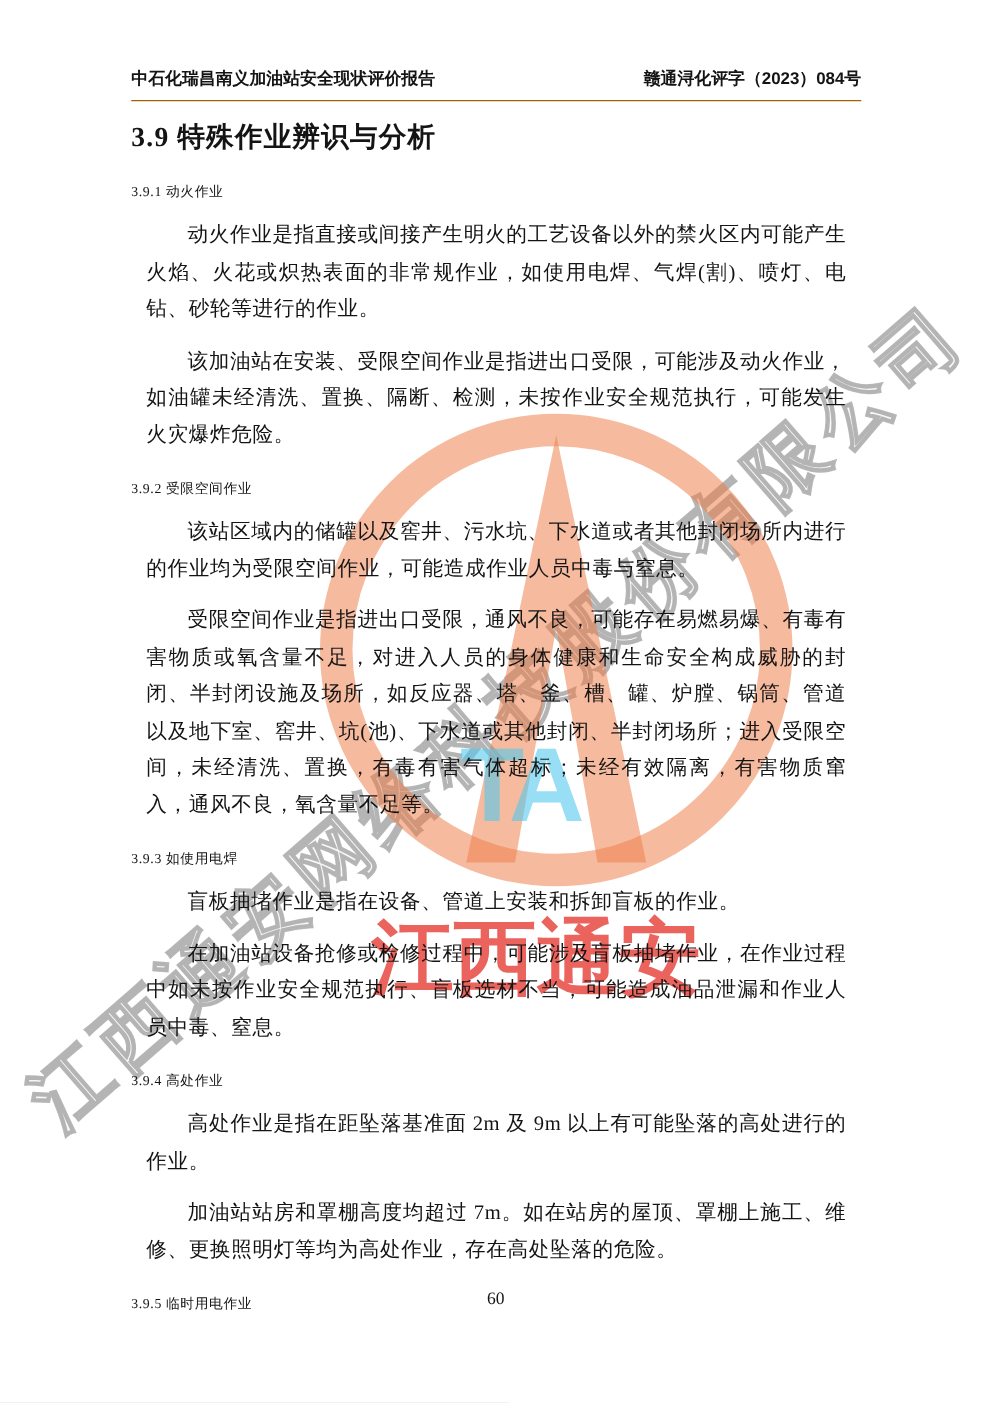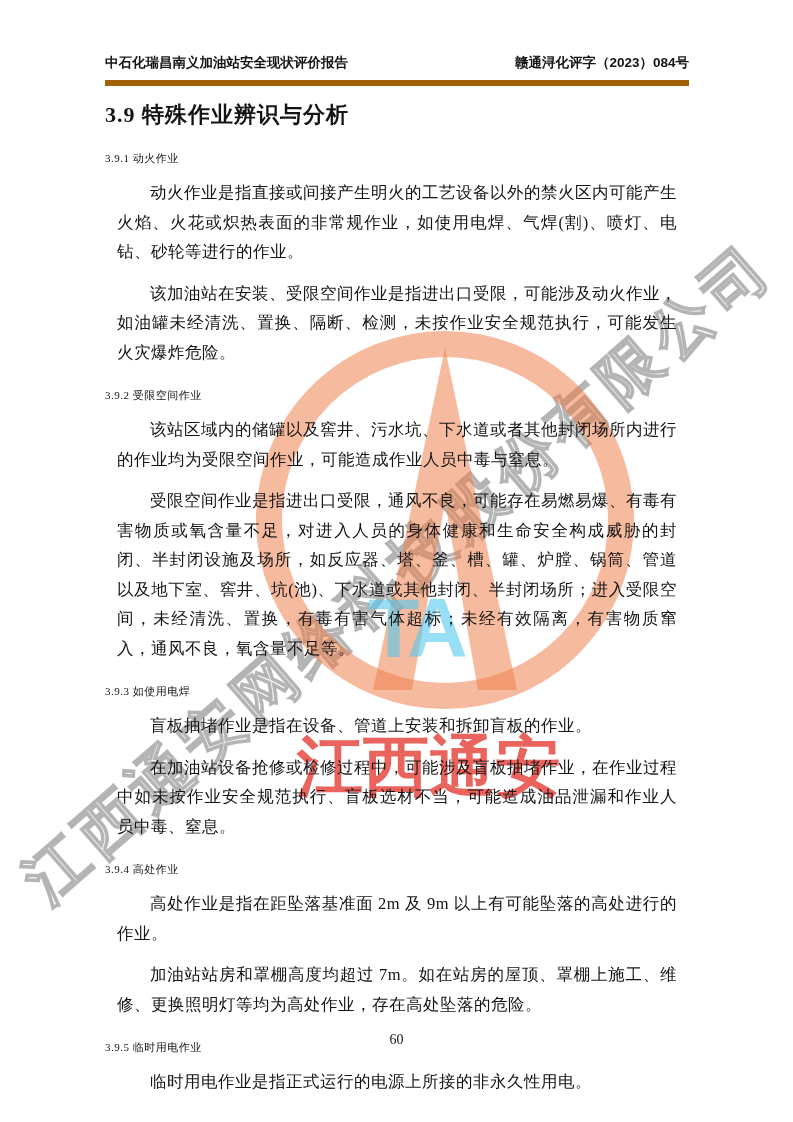--- a/index.html
+++ b/index.html
@@ -42,21 +42,21 @@
 
   
   .content {
     position:absolute; left:105px; top:54px; width:584px; z-index:2;
   }
   .doc-header {
     display:flex; justify-content:space-between; align-items:flex-end;
     font-family:"Liberation Sans", sans-serif;
     font-weight:bold; font-size:13.5px;
     padding-bottom:8px;
-    border-bottom:6px solid #a16207;
+    border-bottom:1px solid #a16207;
   }
   .doc-body { margin-top:14px; }
   .doc-body h2 {
     font-size:22px; font-weight:bold; margin:4px 0 12px;
     letter-spacing:1px;
   }
   .doc-body h3 {
     font-size:11px; font-weight:normal; margin:21px 0 7px;
     letter-spacing:0.5px;
   }
@@ -102,21 +102,20 @@
         <h3>3.9.2 受限空间作业</h3>
         <p>该站区域内的储罐以及窖井、污水坑、下水道或者其他封闭场所内进行的作业均为受限空间作业，可能造成作业人员中毒与窒息。</p>
         <p>受限空间作业是指进出口受限，通风不良，可能存在易燃易爆、有毒有害物质或氧含量不足，对进入人员的身体健康和生命安全构成威胁的封闭、半封闭设施及场所，如反应器、塔、釜、槽、罐、炉膛、锅筒、管道以及地下室、窖井、坑(池)、下水道或其他封闭、半封闭场所；进入受限空间，未经清洗、置换，有毒有害气体超标；未经有效隔离，有害物质窜入，通风不良，氧含量不足等。</p>
         <h3>3.9.3 如使用电焊</h3>
         <p>盲板抽堵作业是指在设备、管道上安装和拆卸盲板的作业。</p>
         <p>在加油站设备抢修或检修过程中，可能涉及盲板抽堵作业，在作业过程中如未按作业安全规范执行、盲板选材不当，可能造成油品泄漏和作业人员中毒、窒息。</p>
         <h3>3.9.4 高处作业</h3>
         <p>高处作业是指在距坠落基准面 2m 及 9m 以上有可能坠落的高处进行的作业。</p>
         <p>加油站站房和罩棚高度均超过 7m。如在站房的屋顶、罩棚上施工、维修、更换照明灯等均为高处作业，存在高处坠落的危险。</p>
         <h3>3.9.5 临时用电作业</h3>
-        <p>临时用电作业是指正式运行的电源上所接的非永久性用电。</p>
       </div>
   </div>
 
   <div class="page-footer">
     <span>60</span>
   </div>
 
 </div>
 
 </body></html>

